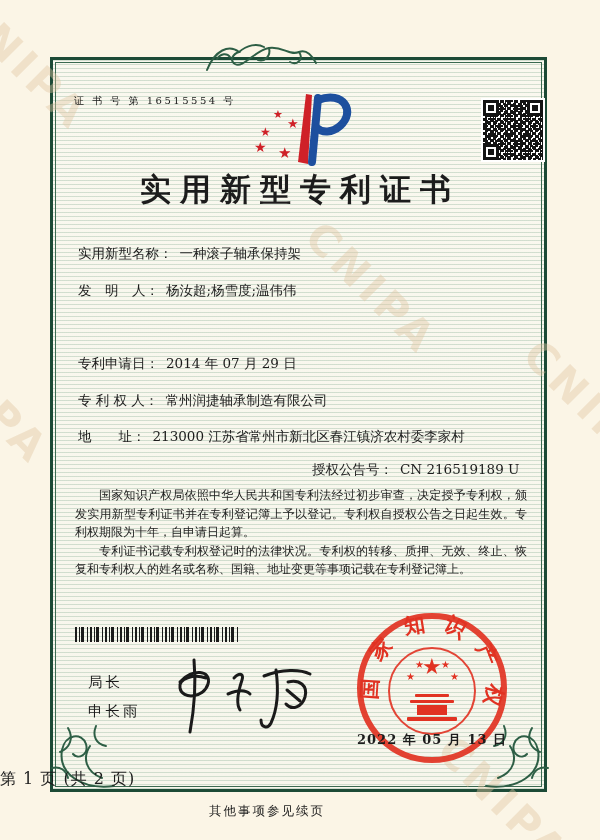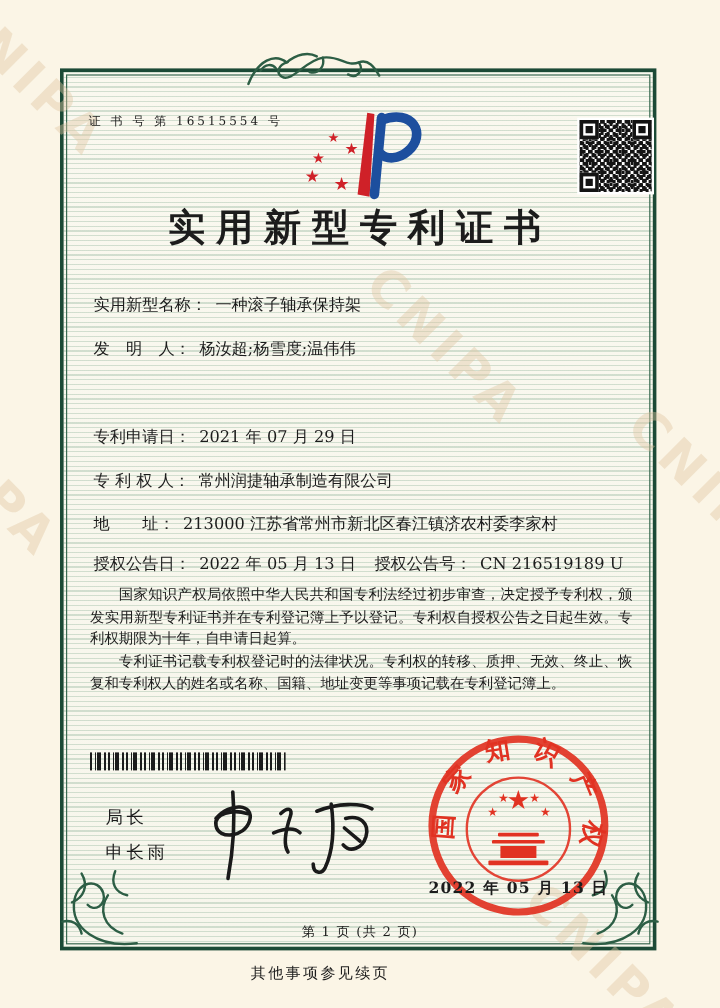--- a/index.html
+++ b/index.html
@@ -45,21 +45,21 @@
       #1b1b1b 0 2px, rgba(0,0,0,0) 2px 4px,
       #1b1b1b 4px 5px, rgba(0,0,0,0) 5px 6px,
       #1b1b1b 6px 9px, rgba(0,0,0,0) 9px 12px,
       #1b1b1b 12px 13px, rgba(0,0,0,0) 13px 15px);
   }
   .director{left:88px;top:668px;font-size:14.5px;letter-spacing:3px;line-height:2.0;}
   .sealdate{
     left:352px;top:731px;width:160px;text-align:center;
     font-size:13px;font-weight:bold;letter-spacing:1px;
   }
-  .pagenum{left:0;top:769px;width:600px;text-align:center;font-size:11px;letter-spacing:1px;}
+  .pagenum{left:0;top:769px;width:600px;font-size:16px;letter-spacing:1px;}
   .footnote{left:0;top:803px;width:534px;text-align:center;font-size:12.5px;letter-spacing:2px;}
   
   .qr{left:481px;top:98px;width:64px;height:64px;background:#fff;padding:2px;box-sizing:border-box;}
   .qr-mod{
     position:relative;width:100%;height:100%;
     background:
       repeating-conic-gradient(#141414 0% 25%, rgba(0,0,0,0) 0% 50%),
       repeating-conic-gradient(#141414 0% 25%, #ffffff 0% 50%);
     background-size:7px 7px,5px 5px;
   }
@@ -140,30 +140,27 @@
 
   <div class="content row" style="top:245px;">
     <span>实用新型名称：</span><span class="val">一种滚子轴承保持架</span>
   </div>
 
   <div class="content title">实用新型专利证书</div>
   <div class="content row" style="top:282px;">
     <span>发　明　人：</span><span class="val">杨汝超;杨雪度;温伟伟</span>
   </div>
   <div class="content row" style="top:355px;">
-    <span>专利申请日：</span><span class="val">2021 年 07 月 29 日</span>
+    <span>专利申请日：</span><span class="val">2014 年 07 月 29 日</span>
   </div>
   <div class="content row" style="top:392px;">
     <span>专 利 权 人：</span><span class="val">常州润捷轴承制造有限公司</span>
   </div>
   <div class="content row" style="top:428px;">
     <span>地　　址：</span><span class="val">213000 江苏省常州市新北区春江镇济农村委李家村</span>
-  </div>
-  <div class="content row" style="top:461px;">
-    <span>授权公告日：</span><span class="val">2022 年 05 月 13 日</span>
   </div>
   <div class="content row" style="left:312px;top:461px;">
     <span>授权公告号：</span><span class="val">CN 216519189 U</span>
   </div>
 
   <div class="content paras">
     <p>国家知识产权局依照中华人民共和国专利法经过初步审查，决定授予专利权，颁发实用新型专利证书并在专利登记簿上予以登记。专利权自授权公告之日起生效。专利权期限为十年，自申请日起算。</p>
     <p>专利证书记载专利权登记时的法律状况。专利权的转移、质押、无效、终止、恢复和专利权人的姓名或名称、国籍、地址变更等事项记载在专利登记簿上。</p>
   </div>
 

